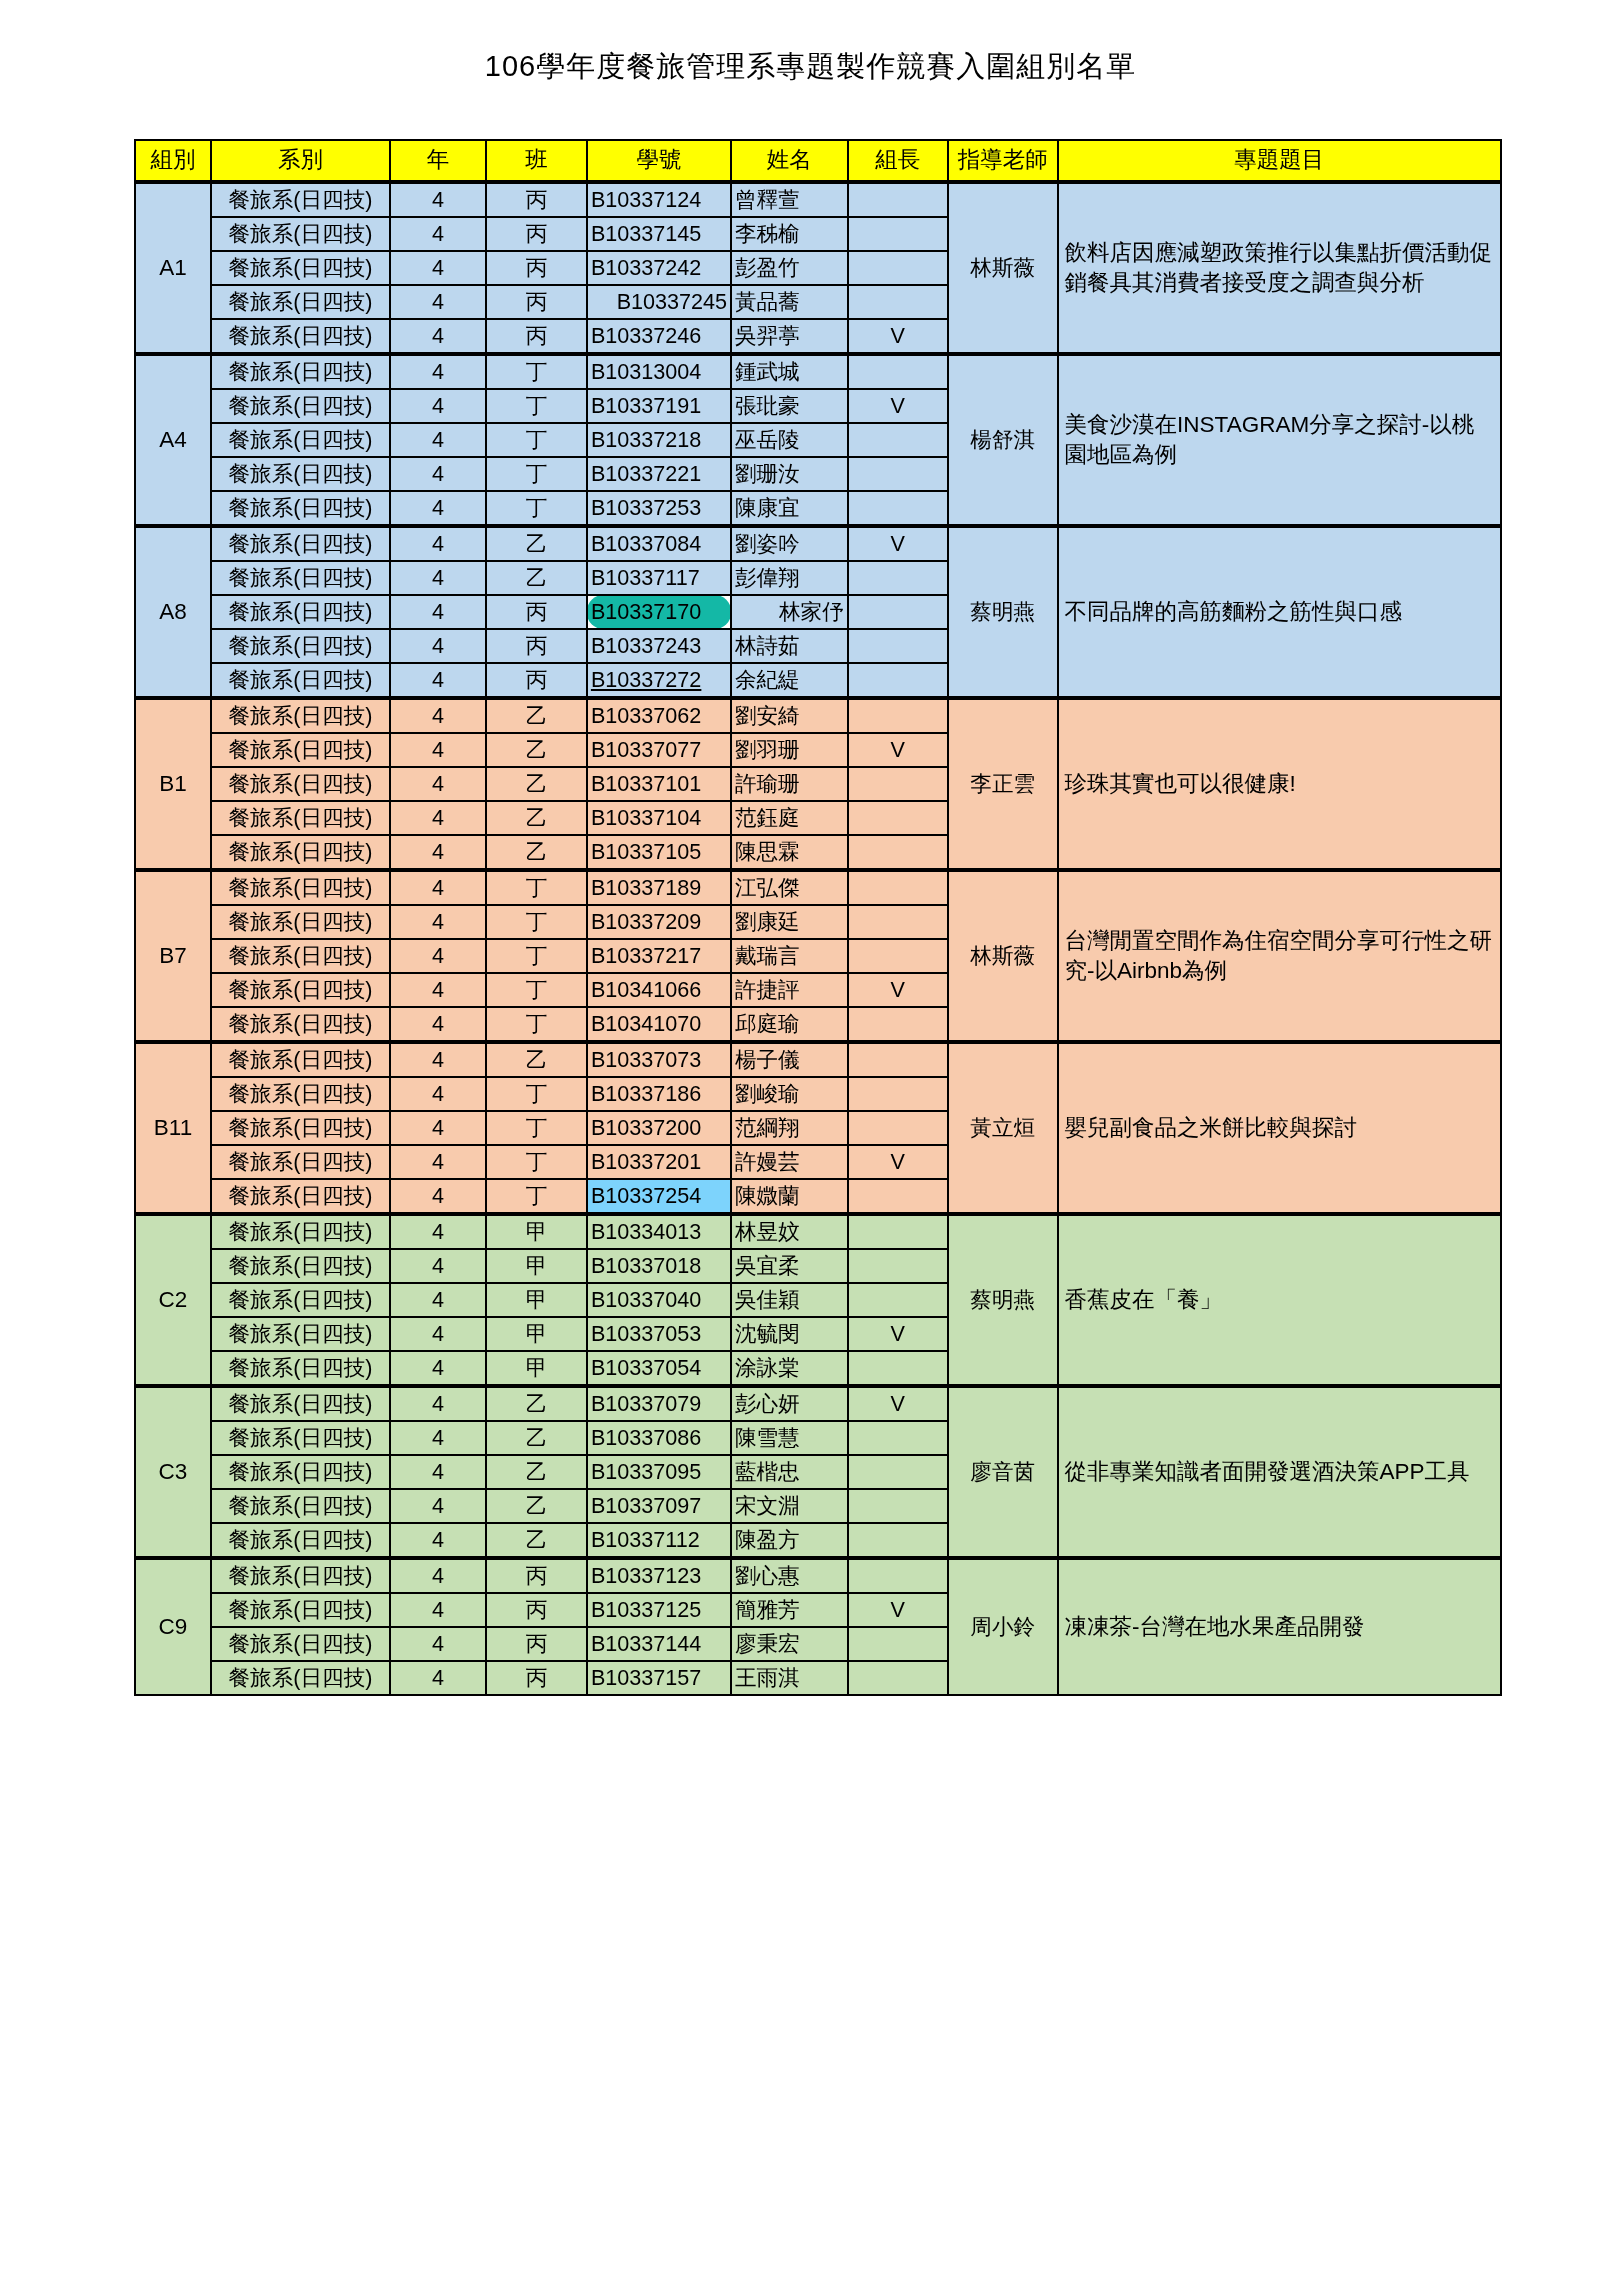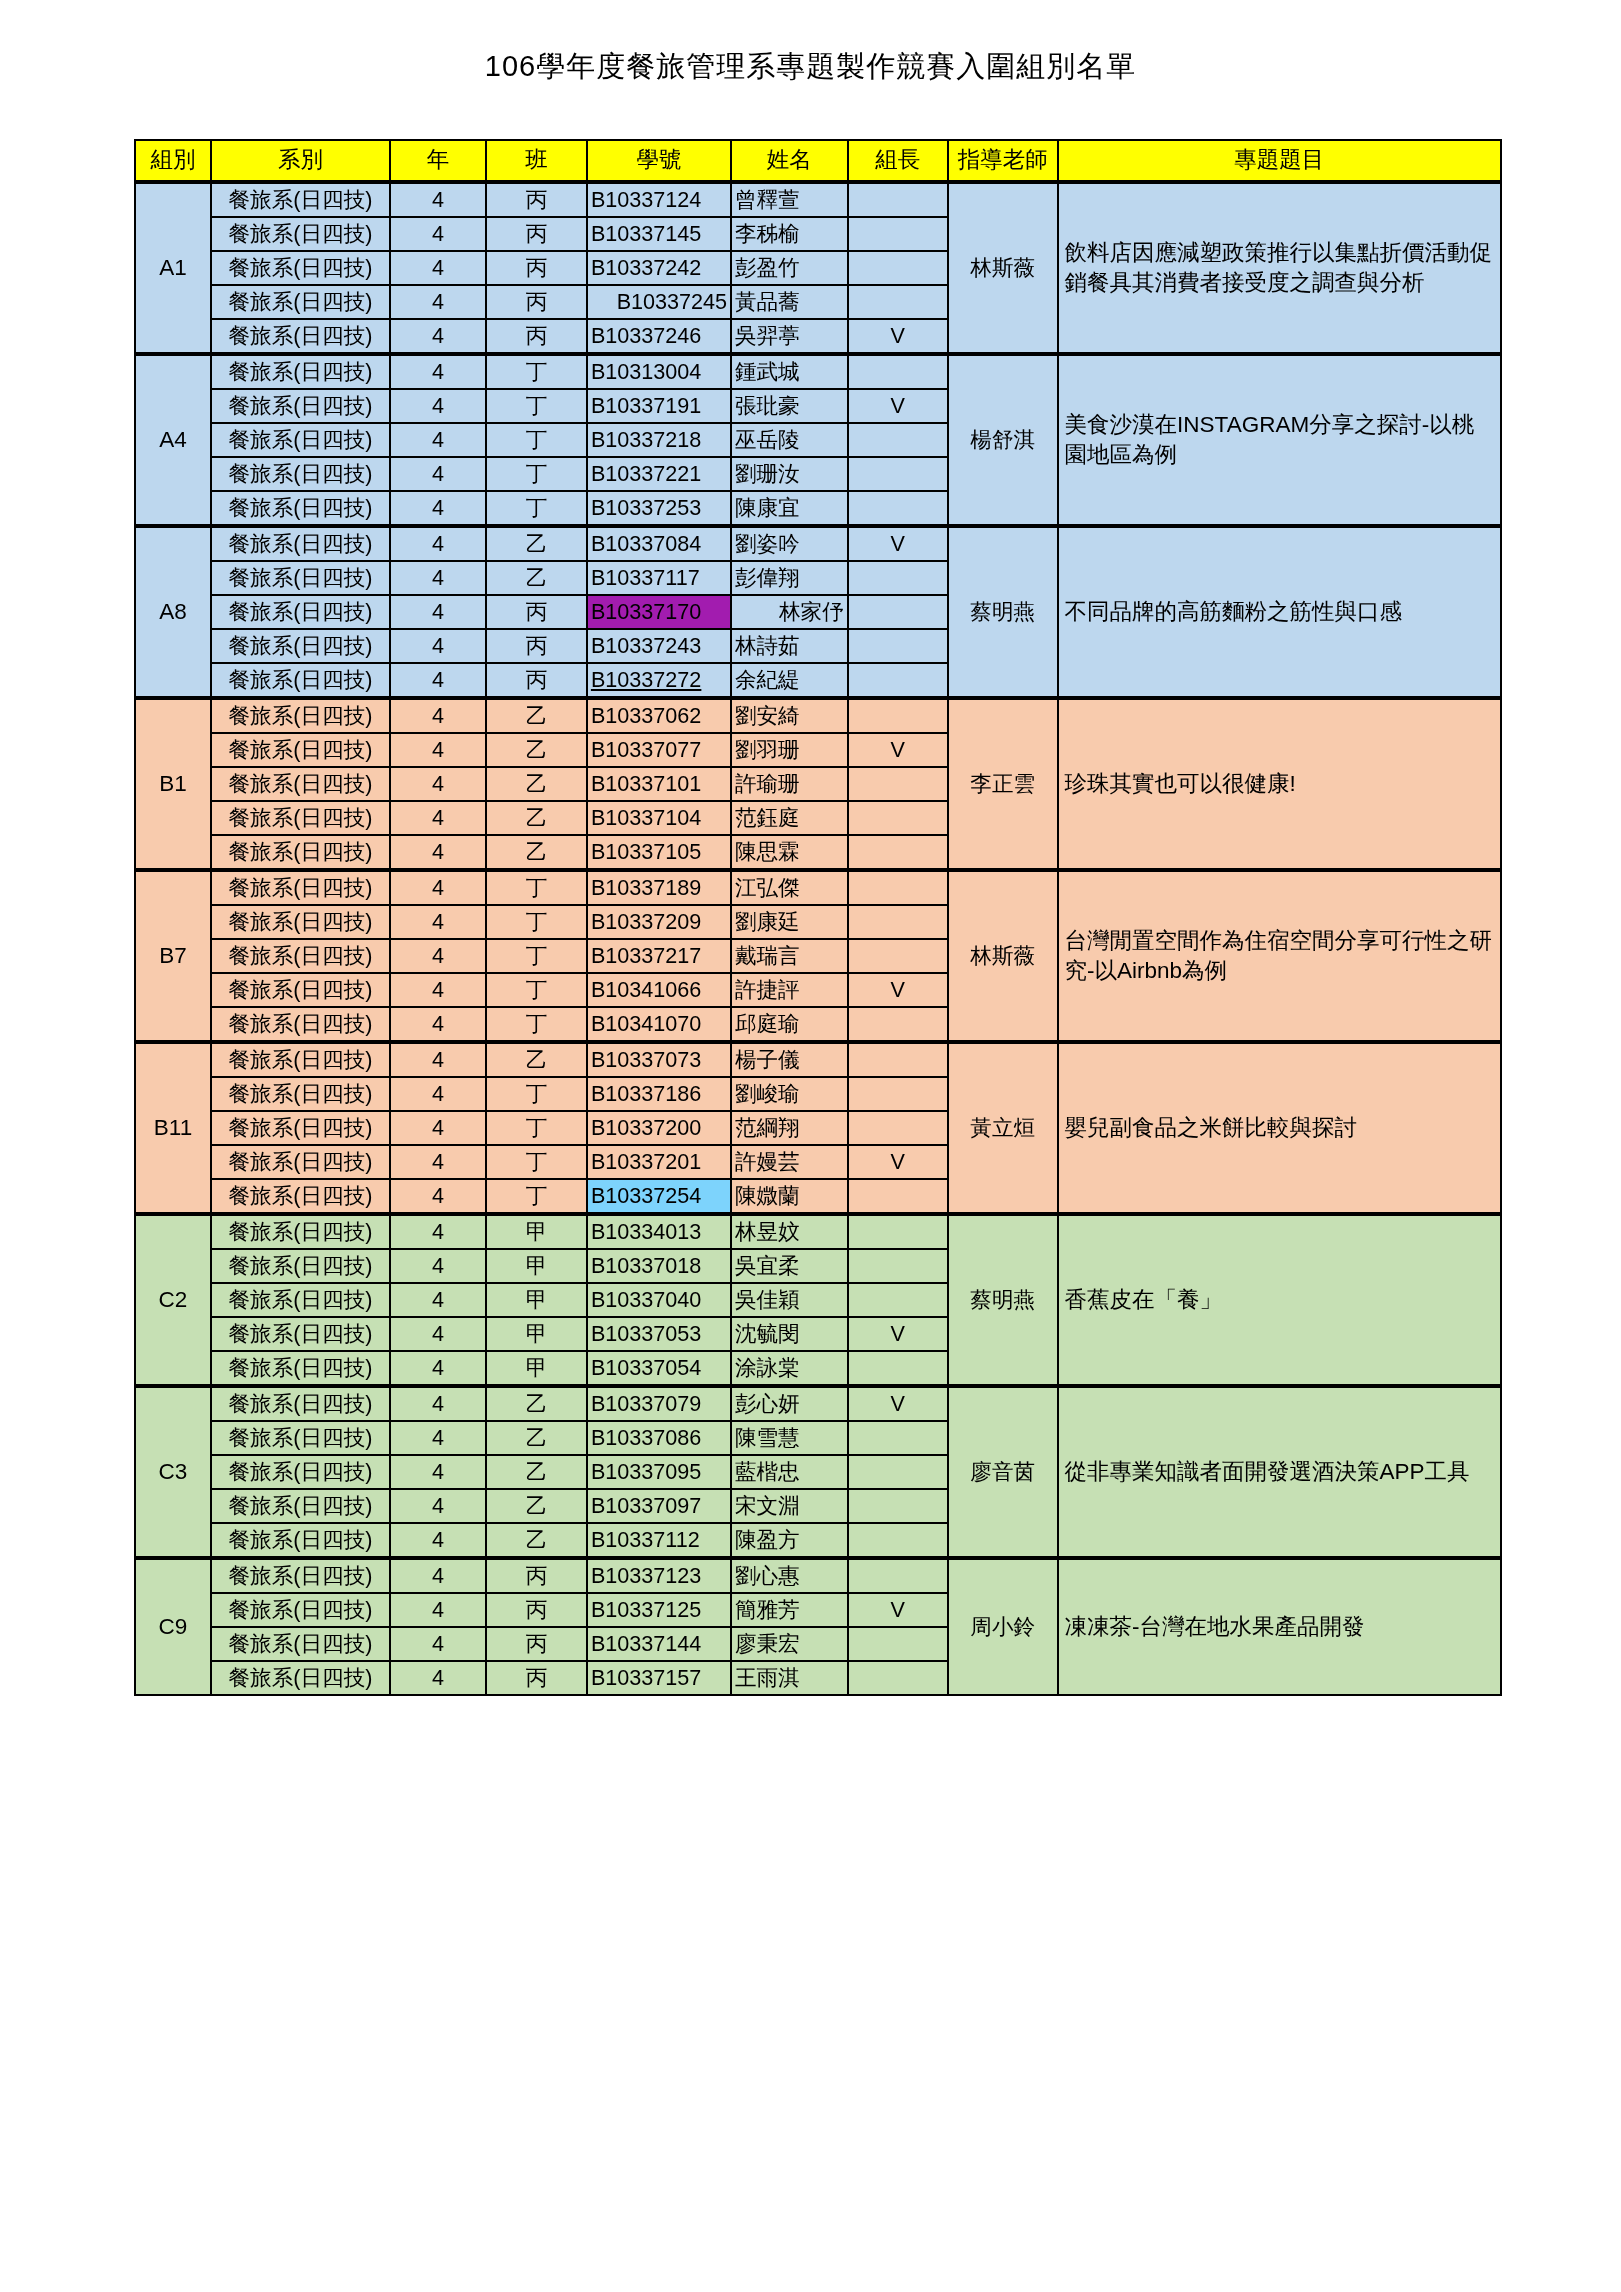--- a/index.html
+++ b/index.html
@@ -172,21 +172,21 @@
         <td class="c-center" style="background: rgb(189, 215, 238);">4</td>
         <td class="c-center" style="background: rgb(189, 215, 238);">乙</td>
         <td class="c-left" style="background: rgb(189, 215, 238);">B10337117</td>
         <td class="c-left" style="background: rgb(189, 215, 238);">彭偉翔</td>
         <td class="c-center" style="background: rgb(189, 215, 238);"></td>
       </tr>
       <tr>
         <td class="c-center" style="background: rgb(189, 215, 238);">餐旅系(日四技)</td>
         <td class="c-center" style="background: rgb(189, 215, 238);">4</td>
         <td class="c-center" style="background: rgb(189, 215, 238);">丙</td>
-        <td class="c-left" style="background: #a21caf;">B10337170</td>
+        <td class="c-left" style="background: #14b8a6; border-radius: 16px;">B10337170</td>
         <td class="c-left" style="background: rgb(189, 215, 238); padding-left: 47px;">林家伃</td>
         <td class="c-center" style="background: rgb(189, 215, 238);"></td>
       </tr>
       <tr>
         <td class="c-center" style="background: rgb(189, 215, 238);">餐旅系(日四技)</td>
         <td class="c-center" style="background: rgb(189, 215, 238);">4</td>
         <td class="c-center" style="background: rgb(189, 215, 238);">丙</td>
         <td class="c-left" style="background: rgb(189, 215, 238);">B10337243</td>
         <td class="c-left" style="background: rgb(189, 215, 238);">林詩茹</td>
         <td class="c-center" style="background: rgb(189, 215, 238);"></td>

